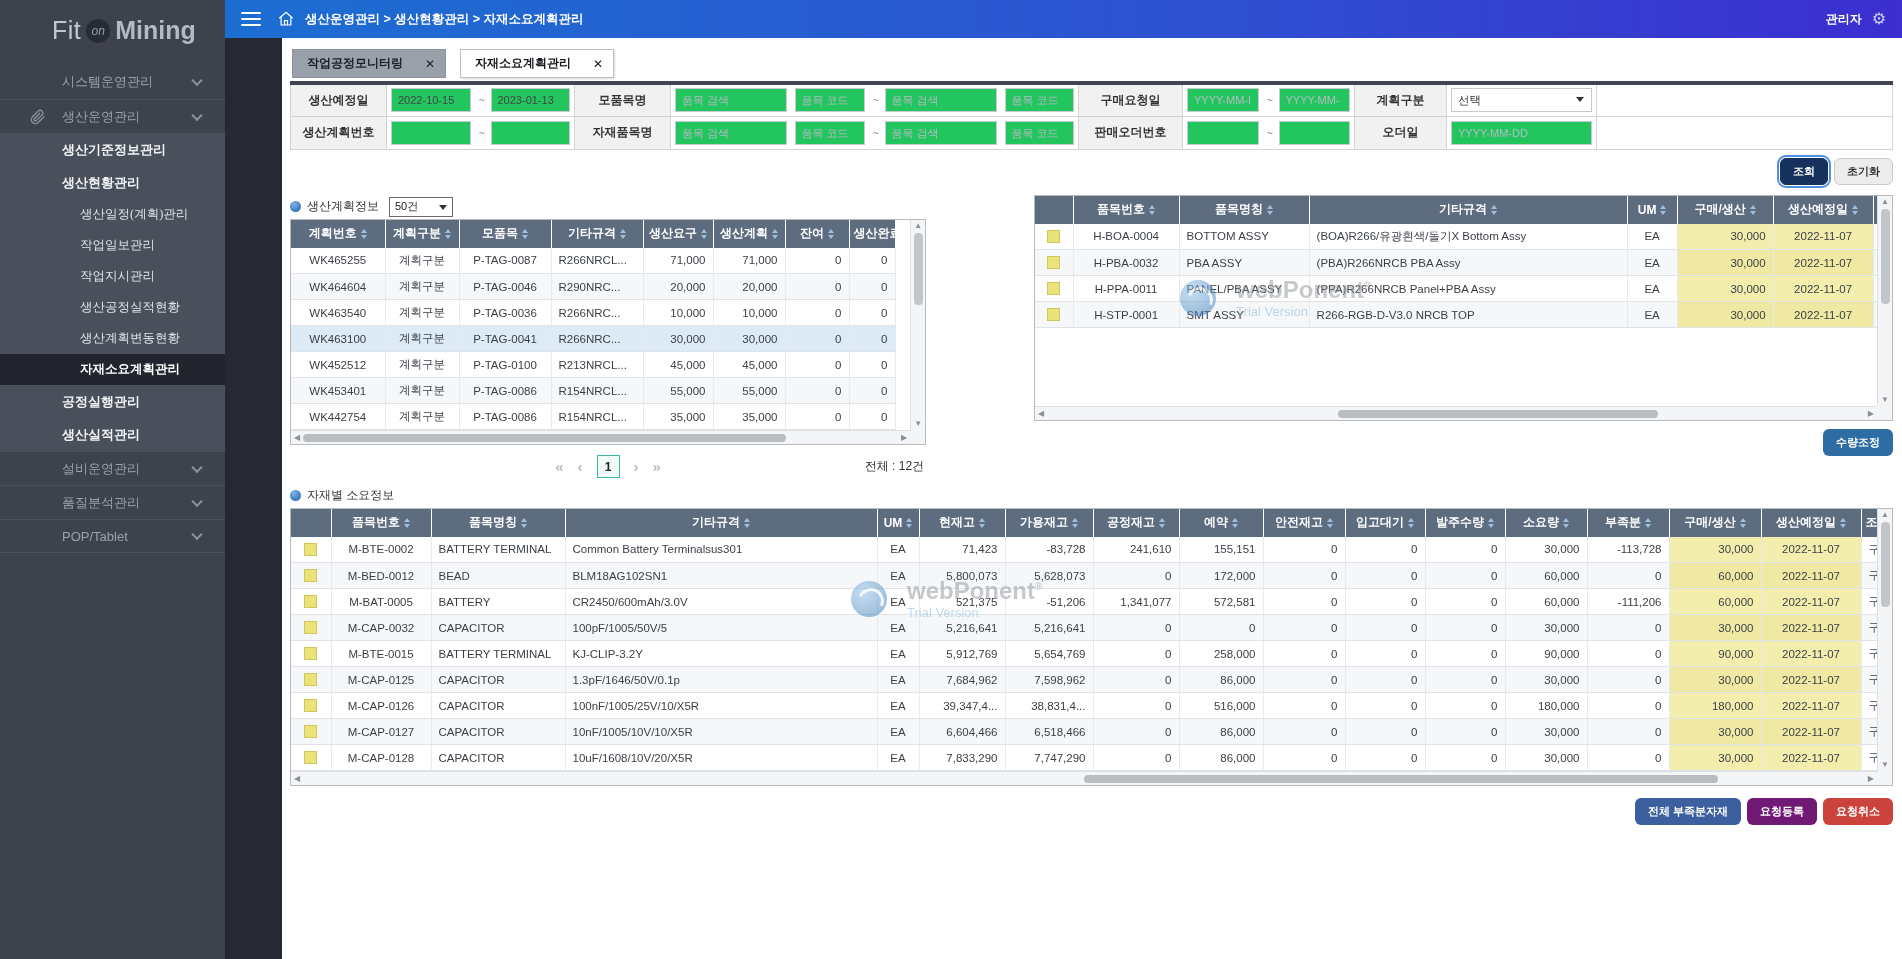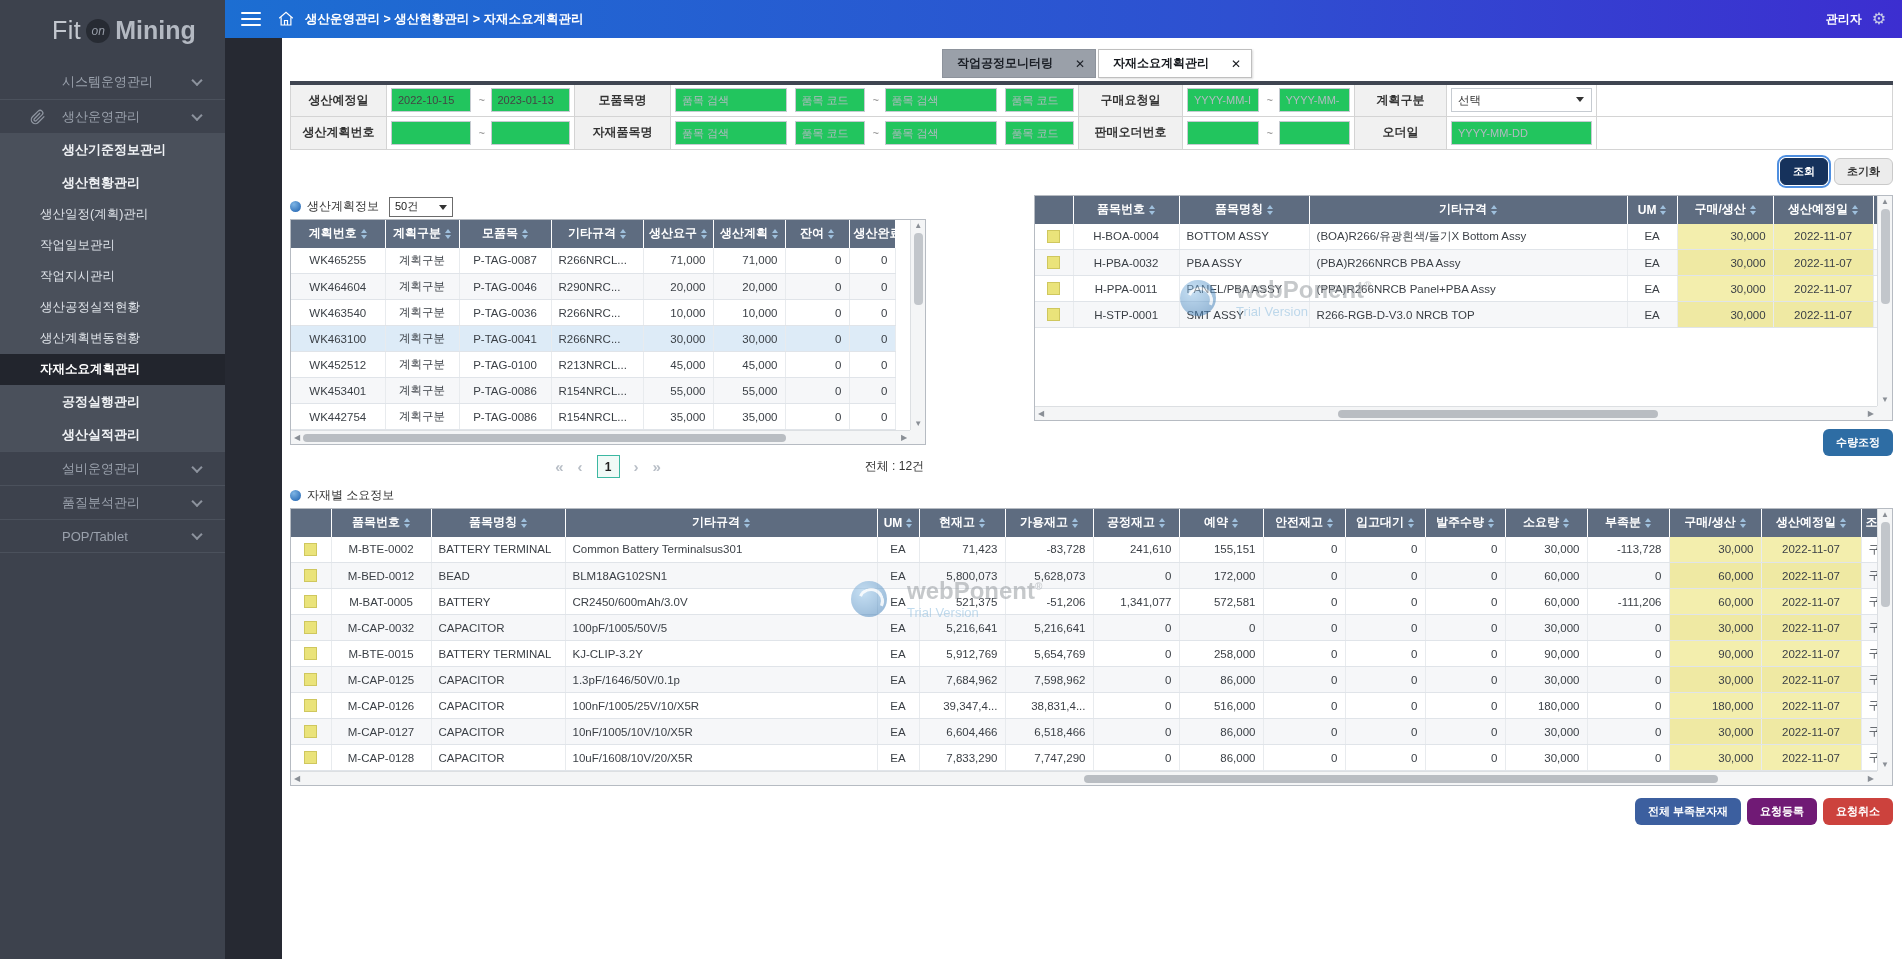--- a/index.html
+++ b/index.html
@@ -11,21 +11,21 @@
   .sidebar { position:absolute; left:0; top:0; width:225px; height:100%; background:#3d424d; z-index:3; }
   .logo { display:flex; align-items:center; gap:5px; padding:16px 0 20px 52px; }
   .logo-fit { font-size:25px; font-weight:300; color:#c3c7cf; letter-spacing:.5px; }
   .logo-on { width:24px; height:24px; border-radius:50%; background:#272b33; color:#979da8; font-style:italic; font-size:12px; display:flex; align-items:center; justify-content:center; }
   .logo-mining { font-size:25px; font-weight:600; color:#b4b9c2; }
   .mi { position:relative; display:flex; align-items:center; cursor:pointer; }
   .mi.top { height:34px; padding-left:62px; color:#9aa1ac; font-size:13px; border-top:1px solid #4b515c; }
   .mi.top:first-child { border-top:none; }
   .mi.top:last-child { border-bottom:1px solid #4b515c; }
   .mi.sub1 { height:33px; padding-left:62px; color:#f0f2f5; font-size:13px; font-weight:bold; background:#4a505b; }
-  .mi.sub2 { height:31px; padding-left:40px; color:#dfe3e9; font-size:12.5px; background:#4a505b; }
+  .mi.sub2 { height:31px; padding-left:80px; color:#dfe3e9; font-size:12.5px; background:#4a505b;font-family:Liberation Serif, serif; }
   .mi.sub2.active { background:#22252d; color:#ffffff; font-weight:bold; }
   .micon { position:absolute; left:30px; top:50%; transform:translateY(-50%); width:16px; height:16px; }
   .micon svg { width:16px; height:16px; stroke:#8e95a0; fill:none; stroke-width:2; }
   .chev { position:absolute; right:24px; top:50%; width:8px; height:8px; border-right:2px solid #8d939e; border-bottom:2px solid #8d939e; transform:translateY(-70%) rotate(45deg); }
 
   
   .topbar { position:absolute; left:225px; top:0; right:0; height:38px; background:linear-gradient(90deg,#1c6ed2,#2e50d1 60%,#3c2ed0); display:flex; align-items:center; padding:0 16px; z-index:2; }
   .hamburger { width:20px; height:14px; display:flex; flex-direction:column; justify-content:space-between; cursor:pointer; margin-right:16px; }
   .hamburger i { display:block; height:2px; background:#fff; border-radius:1px; }
   .home-ic { margin-right:10px; display:flex; }
@@ -33,21 +33,21 @@
   .crumb { color:#fff; font-size:12.5px; font-weight:bold; }
   .tb-right { margin-left:auto; display:flex; align-items:flex-start; gap:10px; }
   .tb-user { color:#fff; font-size:12px; font-weight:bold; cursor:pointer; }
   .gear { color:#c9cde8; font-size:16px; cursor:pointer; line-height:1; }
 
   
   .rail { position:absolute; left:225px; top:38px; width:57px; bottom:0; background:#262932; z-index:1; }
   .content { position:absolute; left:282px; top:38px; right:0; bottom:0; background:#fff; overflow:hidden; }
 
   
-  .tabstrip { display:flex; gap:2px; padding:11px 0 0 10px; height:41px;justify-content:center; }
+  .tabstrip { display:flex; gap:14px; padding:11px 0 0 10px; height:41px; }
   .tab { height:29px; padding:0 10px 0 14px; display:flex; align-items:center; gap:22px; font-size:12px; font-weight:bold; cursor:pointer; }
   .tab .x { font-size:12px; font-weight:bold; cursor:pointer; }
   .tab.inactive { background:#9aa0a9; border:1px solid #8d939c; color:#1a1e25; }
   .tab.active { background:#fff; border:1px solid #bfbfbf; color:#15181d; box-shadow:1px 1px 2px rgba(0,0,0,.15); }
 
   .inner { padding:0 14px 0 8px; }
 
   
   table.filters { border-collapse:collapse; width:1603px; table-layout:fixed; border-top:4px solid #3f4551; margin-top:2px; }
   table.filters td { border:1px solid #d4d4d4; height:33px; background:#fff; padding:0 4px; }

